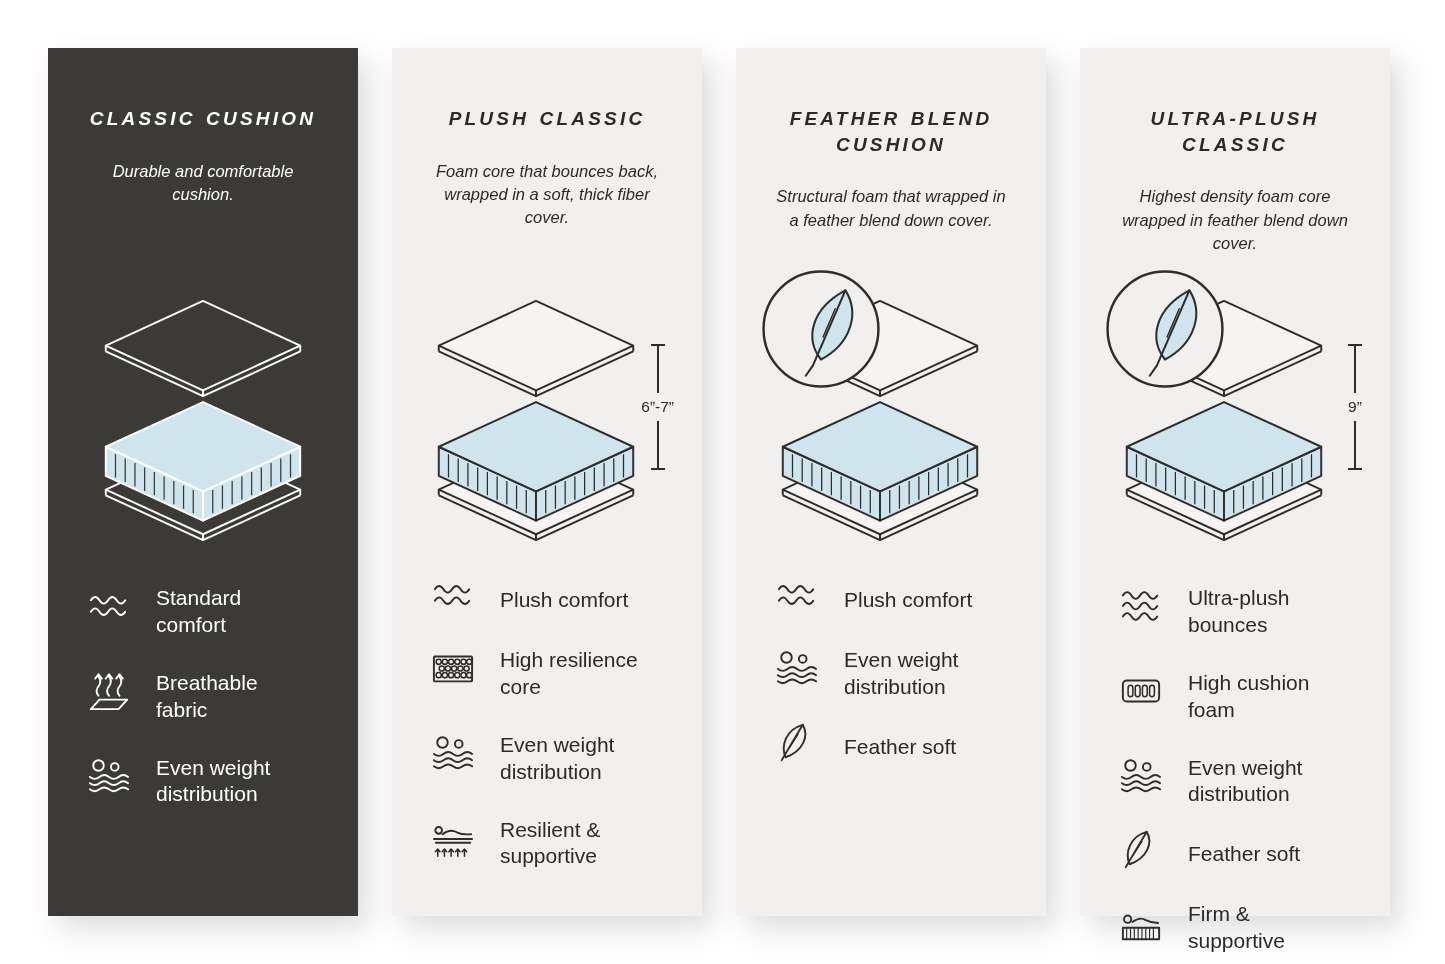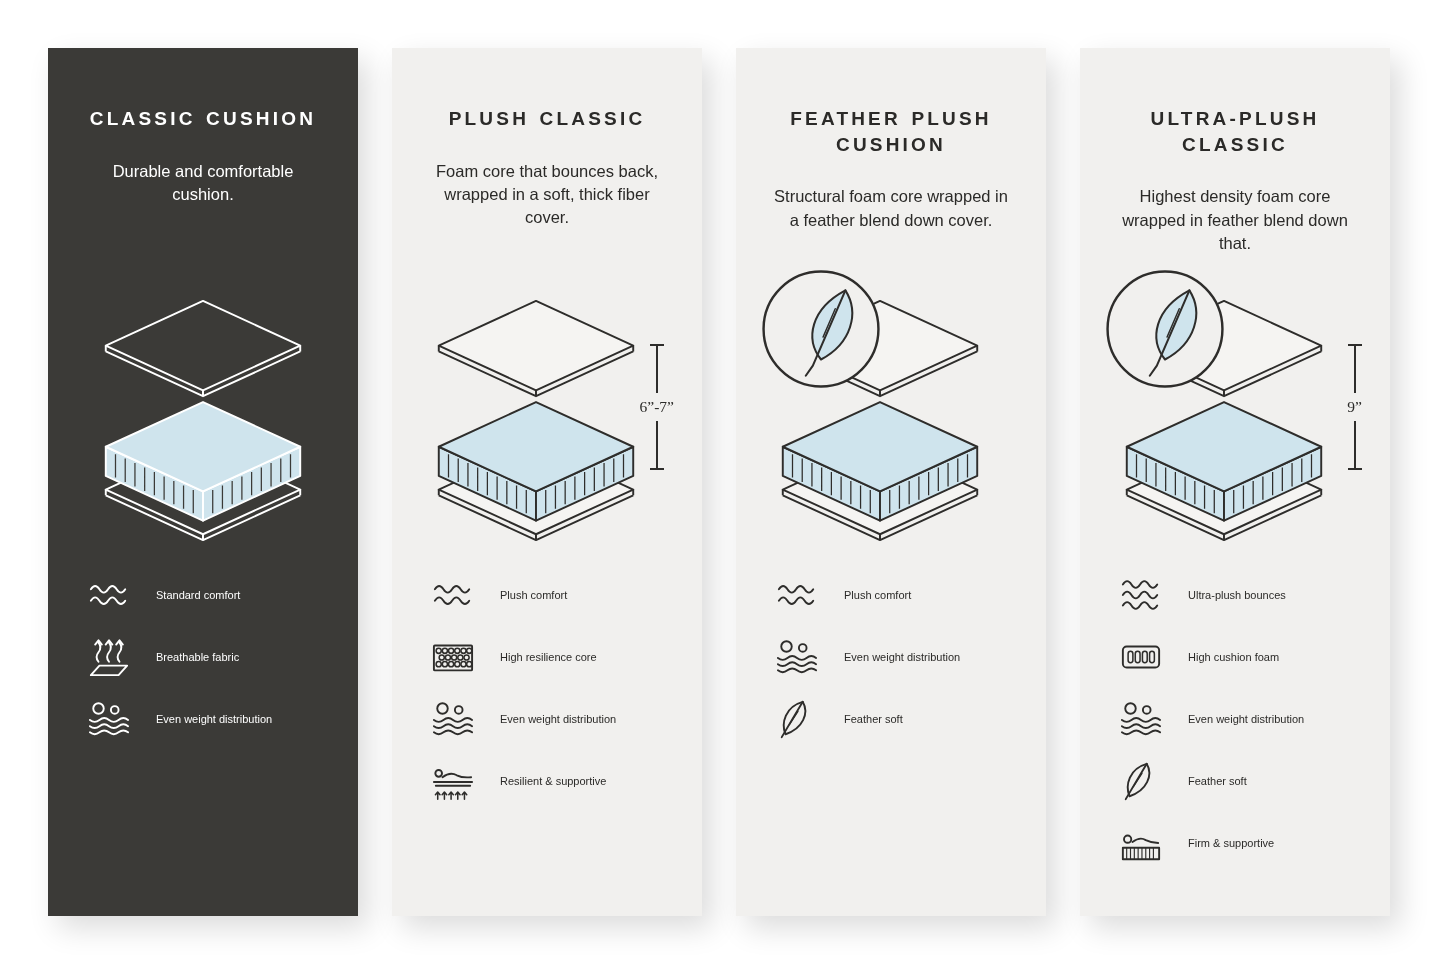--- a/index.html
+++ b/index.html
@@ -1,35 +1,35 @@
 <!DOCTYPE html>
 <html><head>
 <meta charset="utf-8">
 <style>
   html,body{margin:0;padding:0;background:#ffffff;font-family:"Liberation Sans",sans-serif;}
   .stage{width:1445px;height:964px;box-sizing:border-box;display:flex;gap:34px;padding:48px 48px 48px 48px;background:#ffffff;}
   .panel{flex:0 0 310px;width:310px;height:868px;box-sizing:border-box;padding:0 38px;
          background:var(--bg);color:var(--text);box-shadow:10px 12px 28px rgba(0,0,0,0.14);}
   .panel--dark{--bg:#3b3a37;--text:#ffffff;--ink:#ffffff;--sheet:#3b3a37;--hatch:#3b3a37;--foam:#cfe4ed;}
   .panel--light{--bg:#f1f0ee;--text:#2b2a28;--ink:#2e2d2b;--sheet:#f5f4f2;--hatch:#2e2d2b;--foam:#cfe4ed;}
-  .head{height:250px;box-sizing:border-box;padding-top:58px;text-align:center;}
+  .head{height:250px;box-sizing:border-box;padding-top:58px;text-align:center;font-style:italic;}
   .title{font-size:19px;font-weight:700;letter-spacing:3.2px;line-height:1.35;word-spacing:2px;}
   .desc{margin:28px auto 0;font-size:16.5px;line-height:1.42;max-width:246px;}
   .illus{position:relative;height:252px;margin:0 -12px;}
   .cushion{position:absolute;left:6px;top:0;width:224px;height:245px;color:var(--ink);}
   .panel--dark .cushion{left:17px;}
   .badge{position:absolute;left:-2px;top:-30px;width:122px;height:122px;color:var(--ink);}
-  .dim{position:absolute;right:2px;top:46px;height:126px;display:flex;flex-direction:column;align-items:center;color:var(--text);font-family:Liberation Serif, serif;}
+  .dim{position:absolute;right:2px;top:46px;height:126px;display:flex;flex-direction:column;align-items:center;color:var(--text);}
   .dim .cap{width:14px;height:2px;background:var(--ink);}
   .dim .bar{width:2px;flex:1;background:var(--ink);}
   .dim .lbl{font-size:15.5px;padding:5px 0;white-space:nowrap;}
   .features{margin-top:24px;display:flex;flex-direction:column;gap:20px;}
   .feat{display:flex;align-items:center;gap:24px;}
   .fi{width:46px;height:42px;flex:0 0 46px;color:var(--ink);}
-  .flabel{font-size:11px;line-height:1.28;max-width:158px;}
+  .flabel{font-size:21px;line-height:1.28;max-width:158px;margin-top:11px;}
   .defs{position:absolute;width:0;height:0;overflow:hidden;}
 </style>
 </head>
 <body>
 
 <svg class="defs" aria-hidden="true">
   <defs>
     <g id="cu-sheet" stroke="currentColor" stroke-width="2" stroke-linejoin="round" fill="none">
       <polygon points="115,3 215,49 115,95 15,49" fill="var(--sheet,#f5f4f2)"></polygon>
       <path d="M15,49v6M215,49v6M115,95v6M15,55L115,101L215,55"></path>
@@ -224,22 +224,22 @@
         <svg class="fi" viewBox="0 0 48 44">
             <use href="#ic-support" xlink:href="#ic-support"></use>
           </svg>
         <span class="flabel">Resilient &amp; supportive</span>
       </div>
     </div>
   </section>
 
   <section class="panel panel--light">
     <div class="head">
-      <div class="title">FEATHER PLUSH CUSHION</div>
-      <div class="desc">Structural foam core wrapped in a feather blend down cover.</div>
+      <div class="title">FEATHER BLEND CUSHION</div>
+      <div class="desc">Structural foam that wrapped in a feather blend down cover.</div>
     </div>
     <div class="illus">
       <svg class="cushion" viewBox="0 0 230 252">
           <use href="#sym-cushion" xlink:href="#sym-cushion"></use>
         </svg>
       <svg class="badge" viewBox="0 0 120 120">
           <use href="#sym-badge" xlink:href="#sym-badge"></use>
         </svg>
     </div>
     <div class="features">
@@ -260,21 +260,21 @@
             <use href="#ic-feather" xlink:href="#ic-feather"></use>
           </svg>
         <span class="flabel">Feather soft</span>
       </div>
     </div>
   </section>
 
   <section class="panel panel--light">
     <div class="head">
       <div class="title">ULTRA-PLUSH CLASSIC</div>
-      <div class="desc">Highest density foam core wrapped in feather blend down that.</div>
+      <div class="desc">Highest density foam core wrapped in feather blend down cover.</div>
     </div>
     <div class="illus">
       <svg class="cushion" viewBox="0 0 230 252">
           <use href="#sym-cushion" xlink:href="#sym-cushion"></use>
         </svg>
       <svg class="badge" viewBox="0 0 120 120">
           <use href="#sym-badge" xlink:href="#sym-badge"></use>
         </svg>
       <div class="dim">
         <div class="cap"></div>

